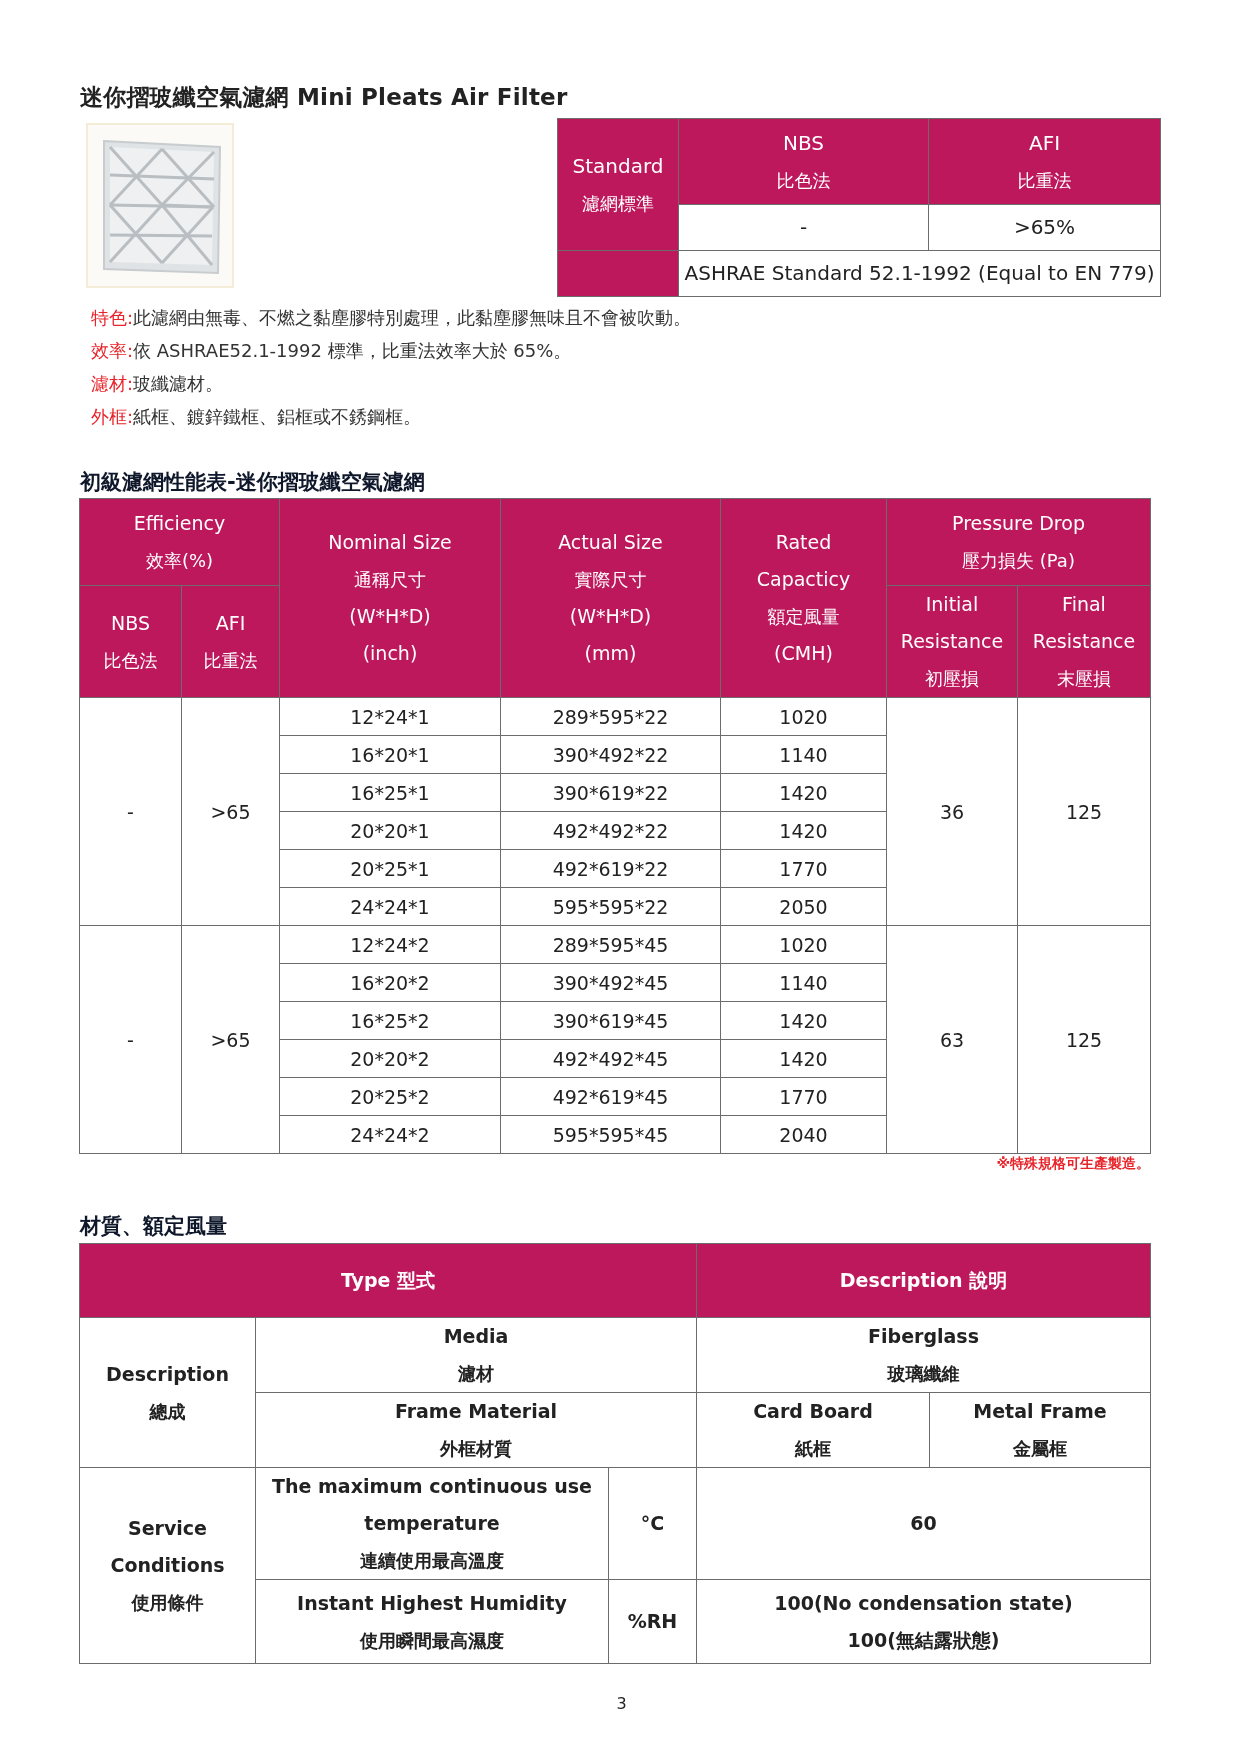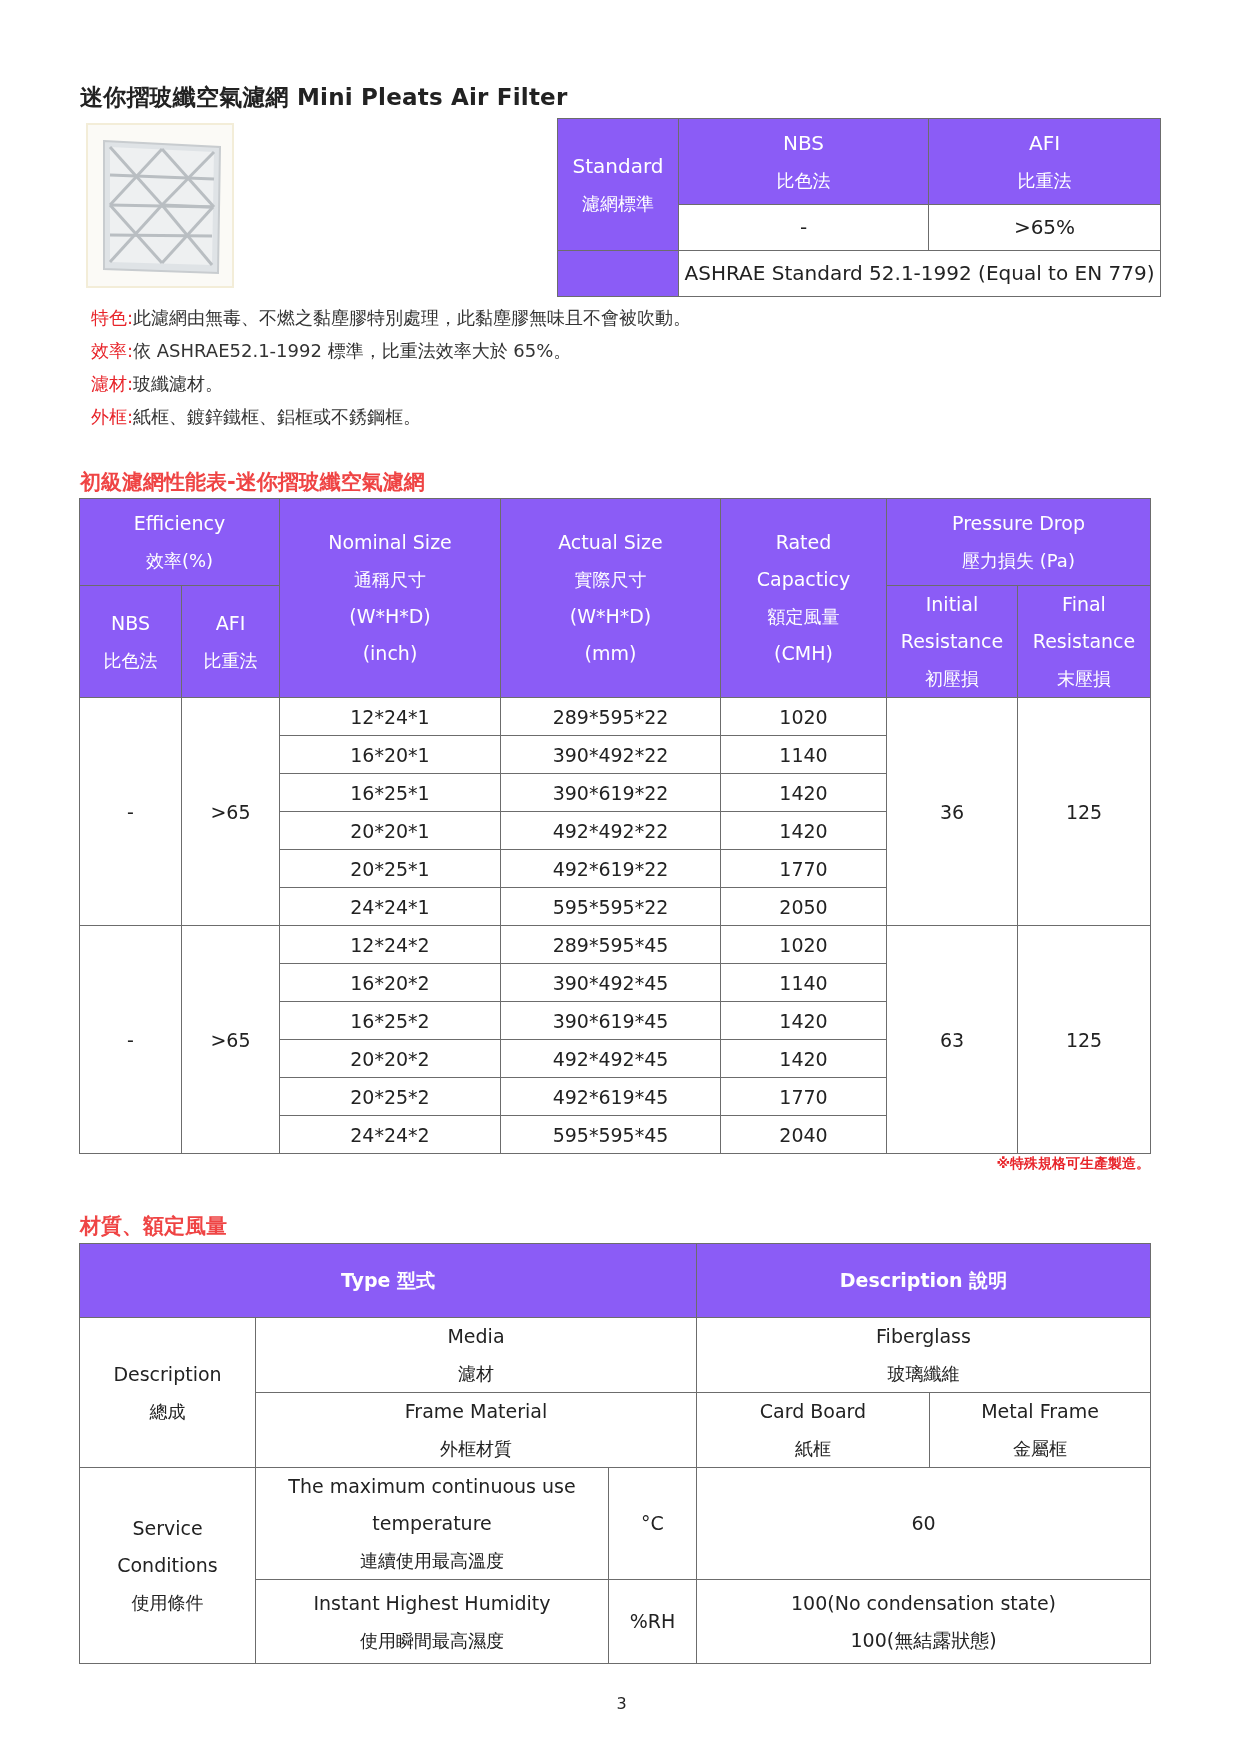--- a/index.html
+++ b/index.html
@@ -4,32 +4,32 @@
 <style>
   html, body { margin:0; padding:0; background:#fff; }
   body { width:1243px; height:1756px; position:relative; overflow:hidden;
          font-family:"DejaVu Sans", "Liberation Sans", sans-serif; color:#222; }
   .abs { position:absolute; }
   .title { left:80px; top:82px; font-size:23px; font-weight:bold; color:#222; letter-spacing:0.2px; }
   .photo { left:86px; top:123px; width:148px; height:165px; border:2px solid #f3edd8; background:#fbfaf6; box-sizing:border-box; }
   .photo svg { position:absolute; left:8px; top:10px; }
   table { border-collapse:collapse; table-layout:fixed; }
   td { border:1px solid #6c6c6c; text-align:center; vertical-align:middle; padding:0; font-size:20px; line-height:37px; color:#222; }
-  td.h { background:#8b5cf6; color:#fff; }
+  td.h { background:#be185d; color:#fff; }
   .cn { font-size:18px; }
   .std { left:557px; top:118px; width:603px; }
   .feat { left:80px; font-size:18px; line-height:24px; color:#333;margin-left:11px; }
   .feat .lbl { color:#e8242a; }
-  .sec { left:80px; font-size:21px; font-weight:bold; color:#ef4444; }
+  .sec { left:80px; font-size:21px; font-weight:bold; color:#0f172a; }
   .perf { left:79px; top:498px; width:1071px; }
   .perf td { line-height:36px; font-size:19px; }
   .perf td.h { line-height:37px; font-size:19px; }
   .note { right:93px; top:1155px; color:#e8242a; font-size:14px; font-weight:bold; }
   .mat { left:79px; top:1243px; width:1071px; }
-  .mat td { font-size:19px; line-height:37px; }
+  .mat td { font-size:19px; line-height:37px;font-weight:bold; }
   .mat td.h { font-weight:bold; font-size:19px; }
   .pgnum { left:0; width:1243px; top:1694px; text-align:center; font-size:16px; }
   .line { display:block; }
 </style>
 </head>
 <body>
 
 <div class="abs title">迷你摺玻纖空氣濾網  Mini Pleats Air Filter</div>
 
 <div class="abs photo">

